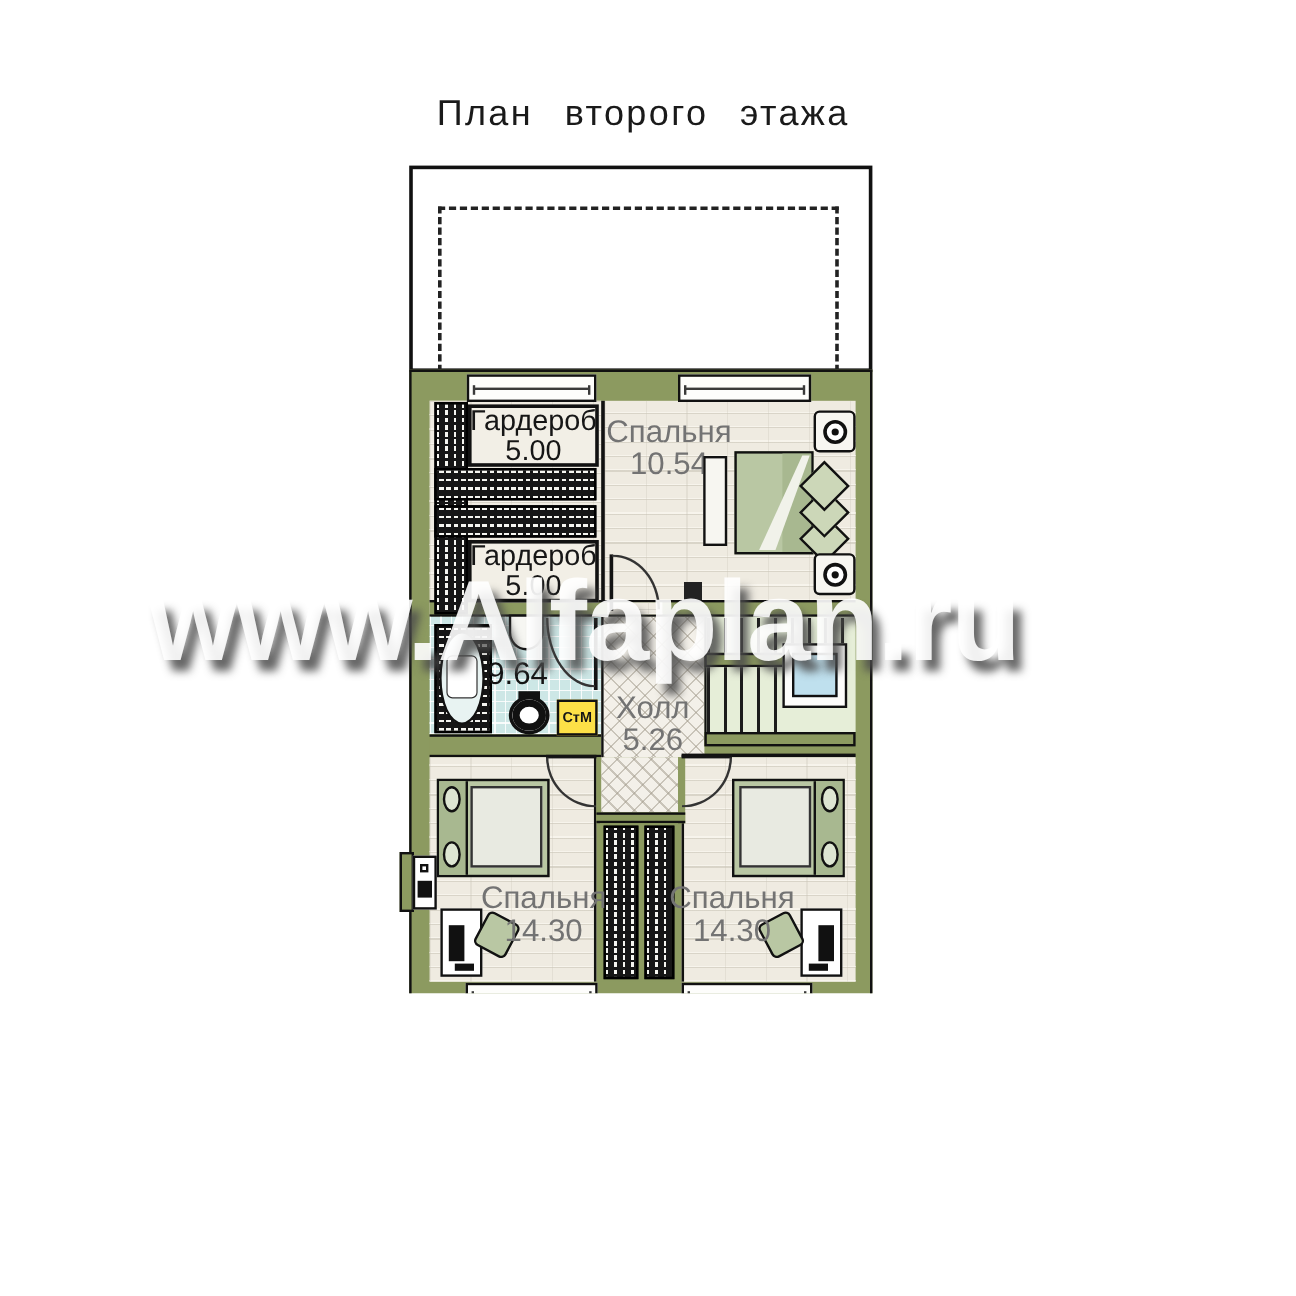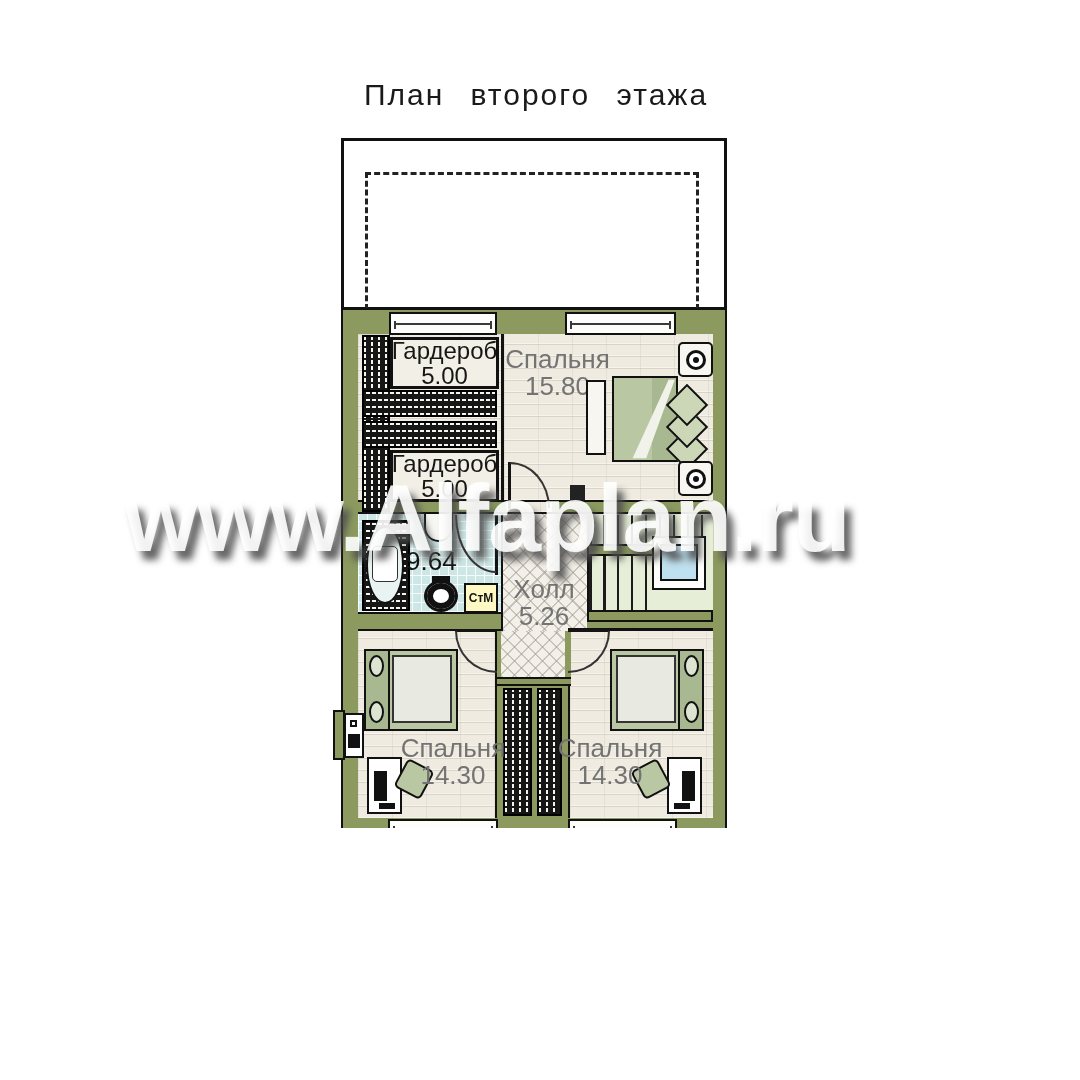--- a/index.html
+++ b/index.html
@@ -113,21 +113,21 @@
     <span>Гардероб</span>
     <span>5.00</span>
   </div>
   <div class="abs labelbox" style="left:390px;top:450px;width:109px;height:52px;">
     <span>Гардероб</span>
     <span>5.00</span>
   </div>
 
   <div class="abs roomlbl" style="left:500px;top:346px;width:115px;">
     <span>Спальня</span>
-    <span>15.80</span>
+    <span>10.54</span>
   </div>
   <div class="abs" style="left:586px;top:380px;width:20px;height:75px;background:#f7f6f1;border:2.5px solid #111;"></div>
   <div class="abs" style="left:612px;top:376px;width:66px;height:86px;background:#b9c7a3;border:2.5px solid #111;">
     <div class="abs" style="right:0;top:0;width:24px;height:100%;background:#a8b890;"></div>
     <div class="abs" style="left:0;top:0;width:100%;height:100%;background:#f1f2ea;
          clip-path:polygon(88% 2%, 98% 2%, 52% 98%, 30% 98%);"></div>
   </div>
   <div class="abs pillow" style="left:672px;top:434px;"></div>
   <div class="abs pillow" style="left:672px;top:412px;"></div>
   <div class="abs pillow" style="left:672px;top:390px;"></div>
@@ -144,21 +144,21 @@
 
   <div class="abs hatch" style="left:362px;top:520px;width:48px;height:91px;">
     <div class="abs" style="left:2px;top:4px;width:38px;height:78px;background:#e8f3f2;border:2px solid #111;border-radius:50%;"></div>
     <div class="abs" style="left:8px;top:24px;width:26px;height:36px;background:#fff;border:1.5px solid #333;border-radius:5px;"></div>
   </div>
   <div class="abs" style="left:424px;top:512px;width:29px;height:30px;background:#f6f6f2;border:2.5px solid #111;
        border-radius:0 0 50% 50%;"></div>
   <div class="abs" style="left:432px;top:576px;width:18px;height:8px;background:#111;"></div>
   <div class="abs" style="left:424px;top:580px;width:34px;height:32px;background:#fff;border:3px solid #111;border-radius:50%;
        box-shadow:inset 0 0 0 6px #111;"></div>
-  <div class="abs" style="left:464px;top:583px;width:34px;height:30px;background:#fef9c3;border:2.5px solid #111;
+  <div class="abs" style="left:464px;top:583px;width:34px;height:30px;background:#fde047;border:2.5px solid #111;
        display:flex;align-items:center;justify-content:center;font-size:12px;font-weight:bold;">
     <span>СтМ</span>
   </div>
   <div class="abs arealbl" style="left:406px;top:546px;">9.64</div>
   <div class="abs leaf" style="left:495px;top:515px;width:3px;height:60px;"></div>
   <div class="abs arc" style="left:455px;top:515px;width:41px;height:58px;border-left:2.5px solid #333;
        border-bottom:2.5px solid #333;border-bottom-left-radius:100% 100%;"></div>
 
   <div class="abs roomlbl" style="left:501px;top:576px;width:86px;text-align:right;">
     <span>Холл</span>

